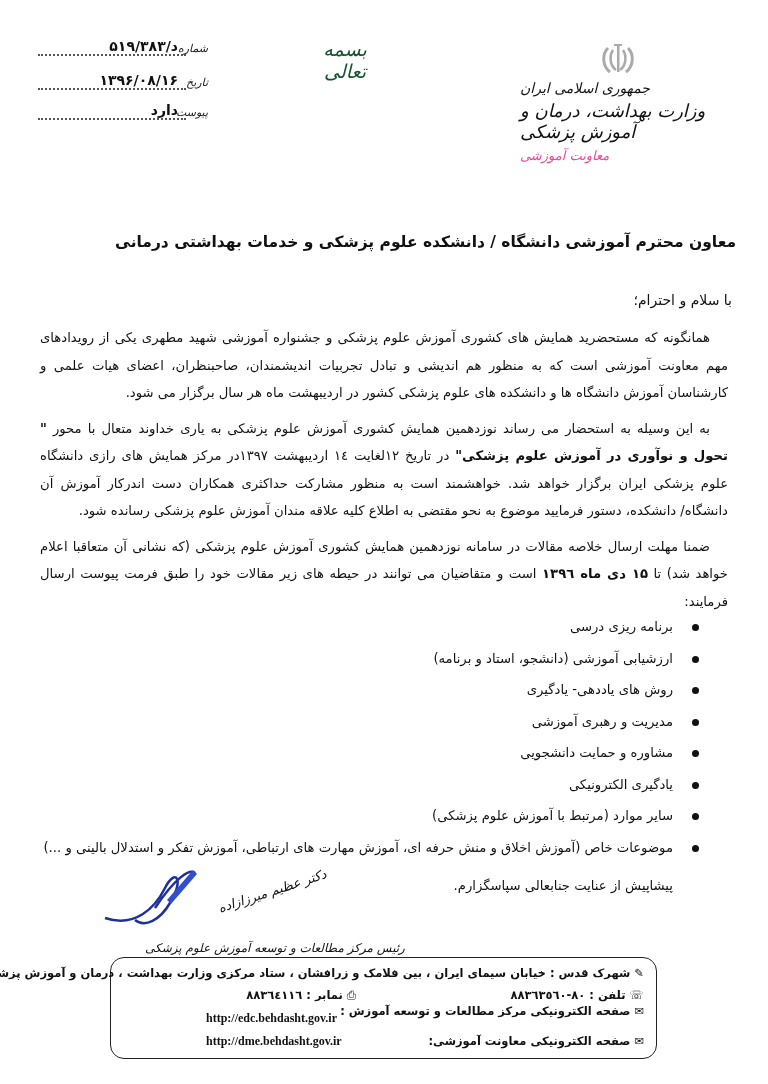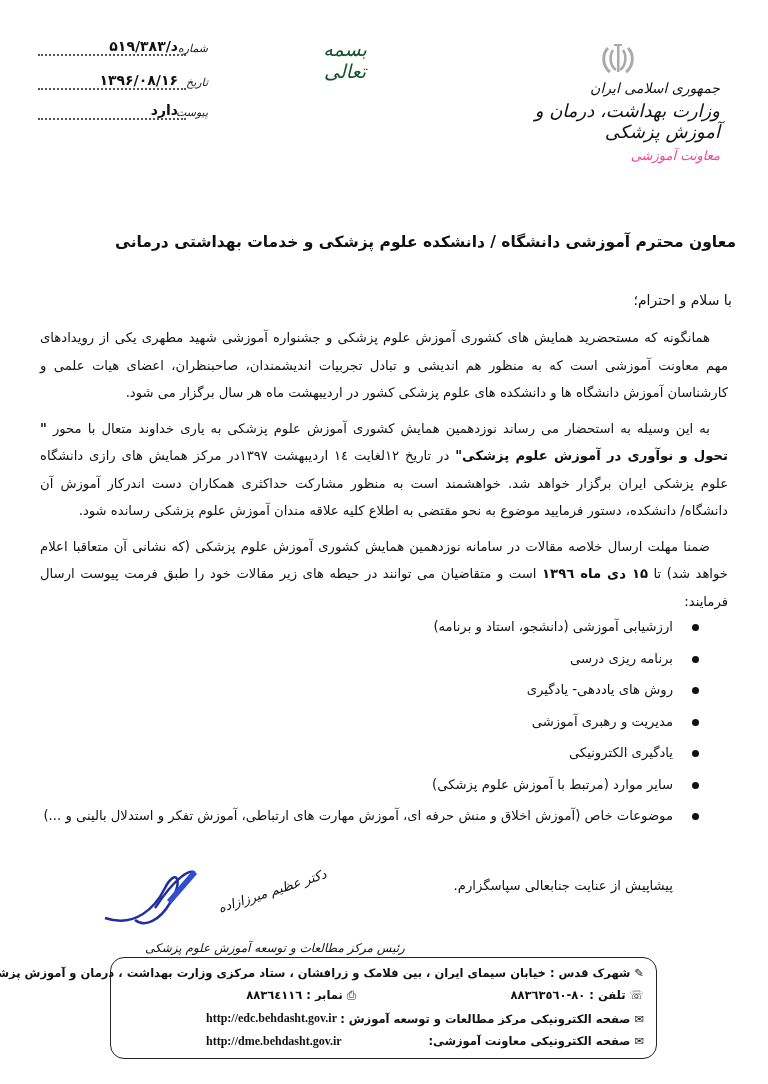--- a/index.html
+++ b/index.html
@@ -12,21 +12,21 @@
   .meta-line { position: absolute; left: 0; right: 22px; bottom: 4px; border-bottom: 2px dotted #555; }
   .meta-val { position: absolute; right: 30px; bottom: 6px; font-weight: bold; font-size: 14px; direction: rtl; font-family: "DejaVu Sans", sans-serif; }
   .meta-lbl { position: absolute; right: 0; top: 4px; font-size: 11px; font-style: italic; direction: rtl; color: #222; }
 
   
   .bismillah { left: 310px; top: 38px; width: 70px; text-align: center; color: #14532d;
                font-style: italic; font-size: 19px; font-family: "DejaVu Serif", serif; direction: rtl; }
 
   
   .emblem { left: 600px; top: 42px; width: 36px; height: 34px; }
-  .ministry { left: 520px; top: 80px; width: 200px; text-align: right; direction: rtl; font-style: italic; }
+  .ministry { left: 520px; top: 80px; width: 200px; text-align: left; direction: rtl; font-style: italic; }
   .ministry .l1 { font-size: 14px; }
   .ministry .l2 { font-size: 18px; margin-top: 4px; }
   .ministry .l3 { font-size: 13px; color: #ec4899; margin-top: 6px; }
 
   .recipient { right: 32px; top: 233px; font-weight: bold; font-size: 15.5px; direction: rtl; font-family: "DejaVu Sans", sans-serif; }
   .greeting { right: 36px; top: 292px; font-size: 14px; direction: rtl; font-family: "DejaVu Sans", sans-serif; }
 
   .body-text { position: absolute; left: 32px; right: 32px; top: 316px; direction: rtl; text-align: justify;
                font-size: 13.2px; line-height: 27.5px; font-family: "DejaVu Sans", sans-serif; }
   .body-text p { margin: 8px; text-indent: 18px; }
@@ -40,21 +40,21 @@
   .closing { right: 95px; top: 878px; font-size: 13.2px; direction: rtl; font-family: "DejaVu Sans", sans-serif; }
 
   .sig { left: 95px; top: 858px; width: 240px; height: 80px; }
   .sig-name { position: absolute; left: 118px; top: 8px; font-style: italic; font-size: 13px; direction: rtl; transform: rotate(-18deg); transform-origin: right center; white-space: nowrap; }
   .sig-title { position: absolute; left: 50px; top: 40px; font-style: italic; font-size: 12px; direction: rtl; white-space: nowrap; margin-top: 43px; }
 
   .footer { left: 110px; top: 957px; width: 545px; height: 100px; border: 1.5px solid #222; border-radius: 14px; }
   .footer .addr { position: absolute; right: 12px; top: 8px; font-weight: bold; font-size: 11.5px; direction: rtl; white-space: nowrap; font-family: "DejaVu Sans", sans-serif; }
   .footer .tel { position: absolute; right: 12px; top: 30px; font-weight: bold; font-size: 11.5px; direction: rtl; white-space: nowrap; font-family: "DejaVu Sans", sans-serif; }
   .footer .fax { position: absolute; right: 300px; top: 30px; font-weight: bold; font-size: 11.5px; direction: rtl; white-space: nowrap; font-family: "DejaVu Sans", sans-serif; }
-  .footer .w1 { position: absolute; right: 12px; top: 54px; font-weight: bold; font-size: 11.5px; direction: rtl; white-space: nowrap; font-family: "DejaVu Sans", sans-serif; }
+  .footer .w1 { position: absolute; right: 12px; top: 46px; font-weight: bold; font-size: 11.5px; direction: rtl; white-space: nowrap; font-family: "DejaVu Sans", sans-serif; }
   .footer .w2 { position: absolute; right: 12px; top: 76px; font-weight: bold; font-size: 11.5px; direction: rtl; white-space: nowrap; font-family: "DejaVu Sans", sans-serif; }
   .footer .u1 { position: absolute; left: 95px; top: 53px; font-weight: bold; font-size: 12px; font-family: "Liberation Serif", serif; }
   .footer .u2 { position: absolute; left: 95px; top: 76px; font-weight: bold; font-size: 12px; font-family: "Liberation Serif", serif; }
   .ico { display: inline-block; margin-left: 4px; font-weight: normal; }
 </style>
 </head>
 <body>
 
 <div class="meta-row" style="top:38px;">
   <div class="meta-line"></div>
@@ -90,24 +90,25 @@
 <div class="abs recipient">معاون محترم آموزشی دانشگاه / دانشکده علوم پزشکی و خدمات بهداشتی درمانی</div>
 <div class="abs greeting">با سلام و احترام؛</div>
 
 <div class="body-text">
   <p>همانگونه که مستحضرید همایش های کشوری آموزش علوم پزشکی و جشنواره آموزشی شهید مطهری یکی از رویدادهای مهم معاونت آموزشی است که به منظور هم اندیشی و تبادل تجربیات اندیشمندان، صاحبنظران، اعضای هیات علمی و کارشناسان آموزش دانشگاه ها و دانشکده های علوم پزشکی کشور در اردیبهشت ماه هر سال برگزار می شود.</p>
   <p><span>به این وسیله به استحضار می رساند نوزدهمین همایش کشوری آموزش علوم پزشکی به یاری خداوند متعال با محور </span><b>" تحول و نوآوری در آموزش علوم پزشکی"</b><span> در تاریخ ۱۲لغایت ١٤ اردیبهشت ۱۳۹۷در مرکز همایش های رازی دانشگاه علوم پزشکی ایران برگزار خواهد شد. خواهشمند است به منظور مشارکت حداکثری همکاران دست اندرکار آموزش آن دانشگاه/ دانشکده، دستور فرمایید موضوع به نحو مقتضی به اطلاع کلیه علاقه مندان آموزش علوم پزشکی رسانده شود.</span></p>
   <p><span>ضمنا مهلت ارسال خلاصه مقالات در سامانه نوزدهمین همایش کشوری آموزش علوم پزشکی (که نشانی آن متعاقبا اعلام خواهد شد) تا </span><b>۱۵ دی ماه ۱۳۹٦</b><span> است و متقاضیان می توانند در حیطه های زیر مقالات خود را طبق فرمت پیوست ارسال فرمایند:</span></p>
 </div>
 
 <ul class="topics">
+  <li><span class="bullet"></span><span>برنامه ریزی درسی</span></li>
   <li><span class="bullet"></span><span>ارزشیابی آموزشی (دانشجو، استاد و برنامه)</span></li>
-  <li><span class="bullet"></span><span>برنامه ریزی درسی</span></li>
   <li><span class="bullet"></span><span>روش های یاددهی- یادگیری</span></li>
   <li><span class="bullet"></span><span>مدیریت و رهبری آموزشی</span></li>
+  <li><span class="bullet"></span><span>مشاوره و حمایت دانشجویی</span></li>
   <li><span class="bullet"></span><span>یادگیری الکترونیکی</span></li>
   <li><span class="bullet"></span><span>سایر موارد (مرتبط با آموزش علوم پزشکی)</span></li>
   <li><span class="bullet"></span><span>موضوعات خاص (آموزش اخلاق و منش حرفه ای، آموزش مهارت های ارتباطی، آموزش تفکر و استدلال بالینی و ...)</span></li>
 </ul>
 
 <div class="abs closing">پیشاپیش از عنایت جنابعالی سپاسگزارم.</div>
 
 <div class="abs sig">
   <svg width="120" height="80" style="position:absolute;left:0;top:0;">
     <path d="M10 60 C40 70 60 50 70 30 C80 10 90 20 75 45 C65 62 50 70 40 62 M60 50 C80 20 95 10 100 15" stroke="#1f2fa0" stroke-width="2.5" fill="none"></path>

